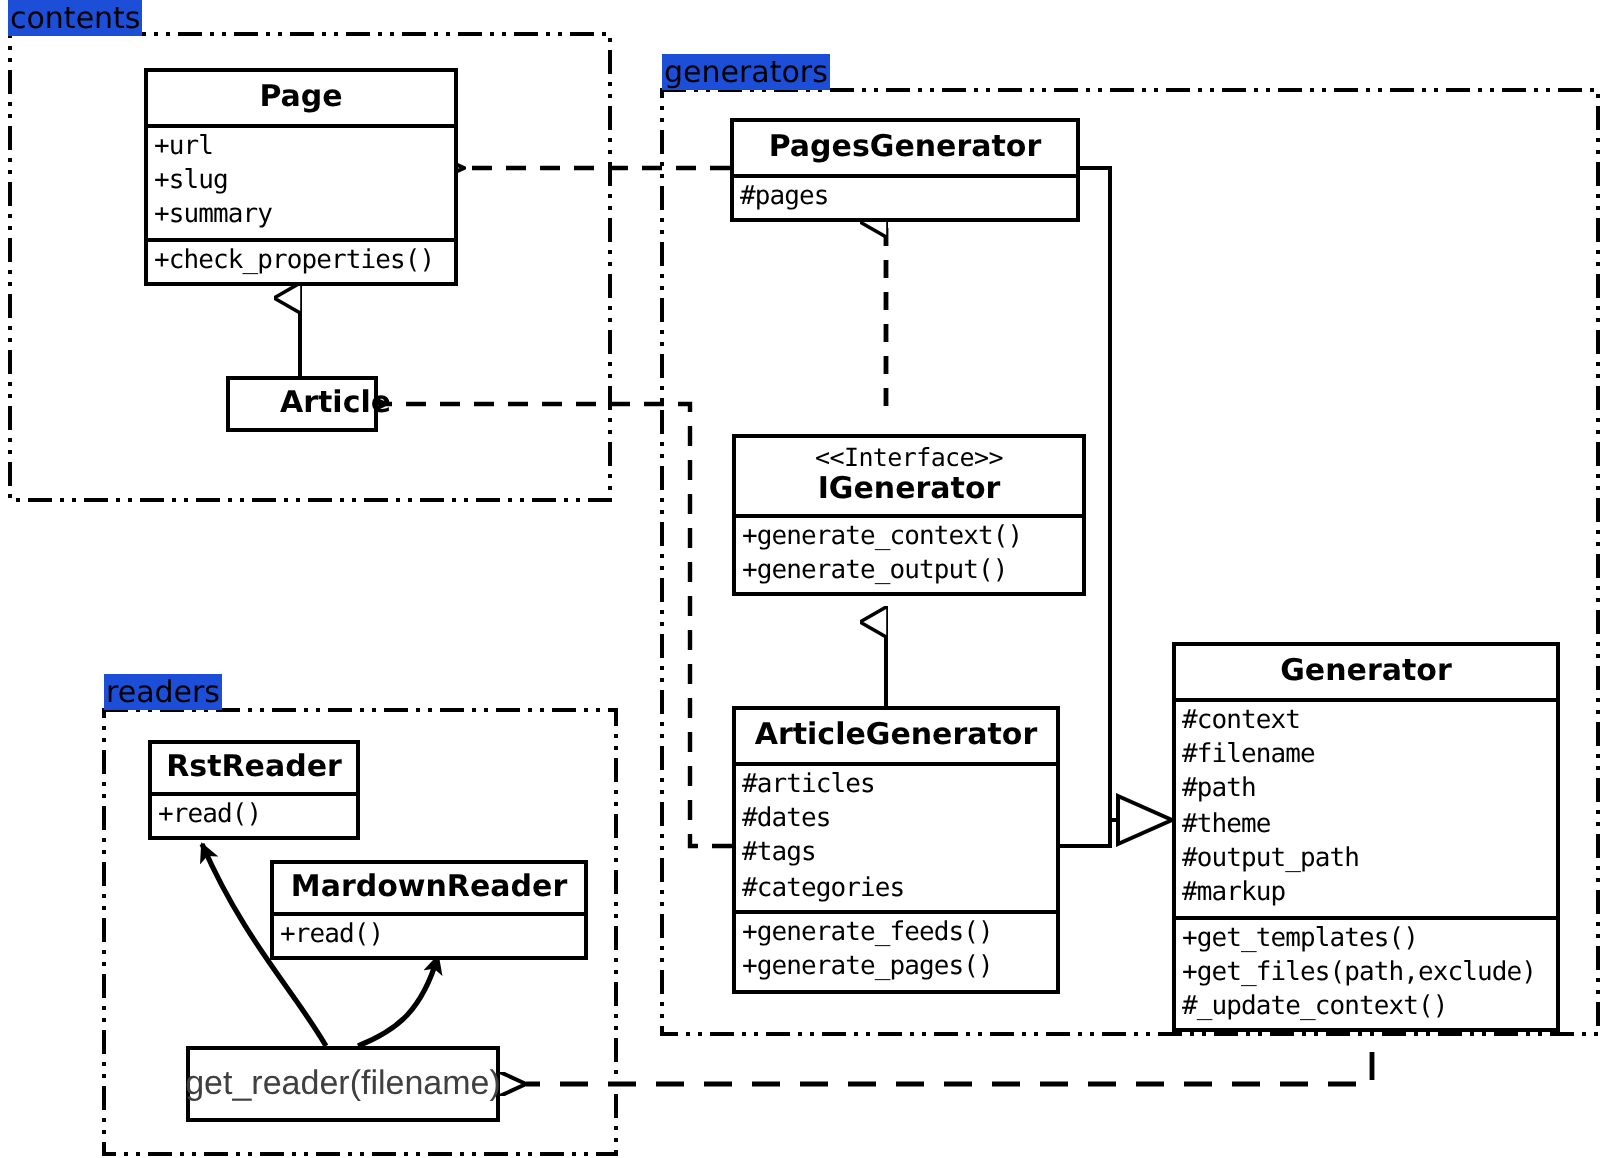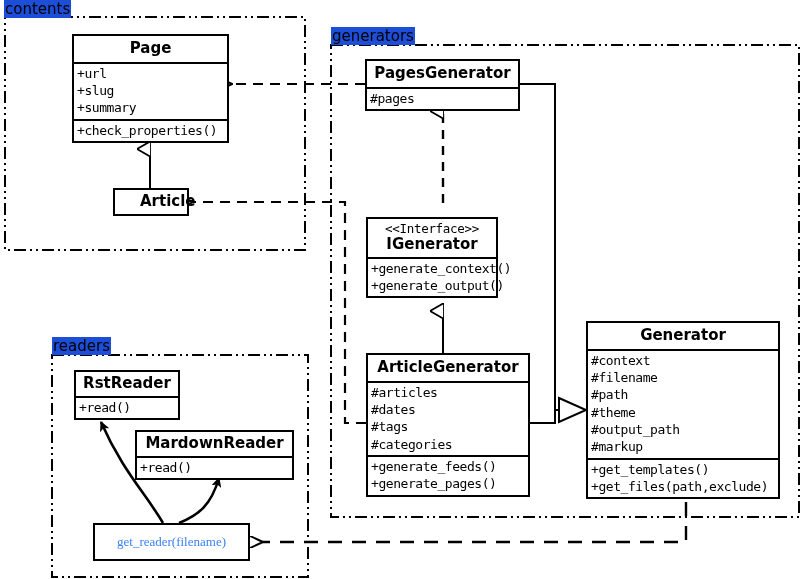--- a/index.html
+++ b/index.html
@@ -62,23 +62,23 @@
     position: absolute;
     box-sizing: border-box;
     border: 2px solid #000;
     background: #fff;
     z-index: 5;
     display: flex;
     align-items: center;
     justify-content: center;
   }
   .plain-box-label {
-    font-family: Liberation Serif, serif;
-    font-size: 13px;
-    color: #3b82f6;
+    font-family: Liberation Sans, sans-serif;
+    font-size: 17px;
+    color: #404040;
   }
   .package-label {
     position: absolute;
     font-family: "DejaVu Sans", sans-serif;
     font-size: 15px;
     color: #000;
     background: #1d4ed8;
     z-index: 3;
     padding: 0 1px;
   }
@@ -167,28 +167,28 @@
     </div>
     <div class="uml-compartment uml-sep">
       <div class="uml-member">+check_properties()</div>
     </div>
   </div>
 
   <div class="uml-class" style="left:113px; top:188px; width:76px;">
     <div class="uml-title" style="padding:3px 6px 4px 6px;margin-left:19px;">Article</div>
   </div>
 
-  <div class="uml-class" style="left:365px; top:59px; width:155px;">
+  <div class="uml-class" style="left:365px; top:59px; width:175px;">
     <div class="uml-title">PagesGenerator</div>
     <div class="uml-compartment uml-sep">
       <div class="uml-member">#pages</div>
     </div>
   </div>
 
-  <div class="uml-class" style="left:366px; top:217px; width:132px;">
+  <div class="uml-class" style="left:366px; top:217px; width:177px;">
     <div class="uml-title" style="padding:3px 6px 4px 6px;">
       <span class="uml-stereo">&lt;&lt;Interface&gt;&gt;</span>
       <span>IGenerator</span>
     </div>
     <div class="uml-compartment uml-sep">
       <div class="uml-member">+generate_context()</div>
       <div class="uml-member">+generate_output()</div>
     </div>
   </div>
 
@@ -212,20 +212,21 @@
       <div class="uml-member">#context</div>
       <div class="uml-member">#filename</div>
       <div class="uml-member">#path</div>
       <div class="uml-member">#theme</div>
       <div class="uml-member">#output_path</div>
       <div class="uml-member">#markup</div>
     </div>
     <div class="uml-compartment uml-sep">
       <div class="uml-member">+get_templates()</div>
       <div class="uml-member">+get_files(path,exclude)</div>
+      <div class="uml-member">#_update_context()</div>
     </div>
   </div>
 
   <div class="uml-class" style="left:74px; top:370px; width:106px;">
     <div class="uml-title" style="padding:3px 6px 4px 6px;">RstReader</div>
     <div class="uml-compartment uml-sep">
       <div class="uml-member">+read()</div>
     </div>
   </div>
 

